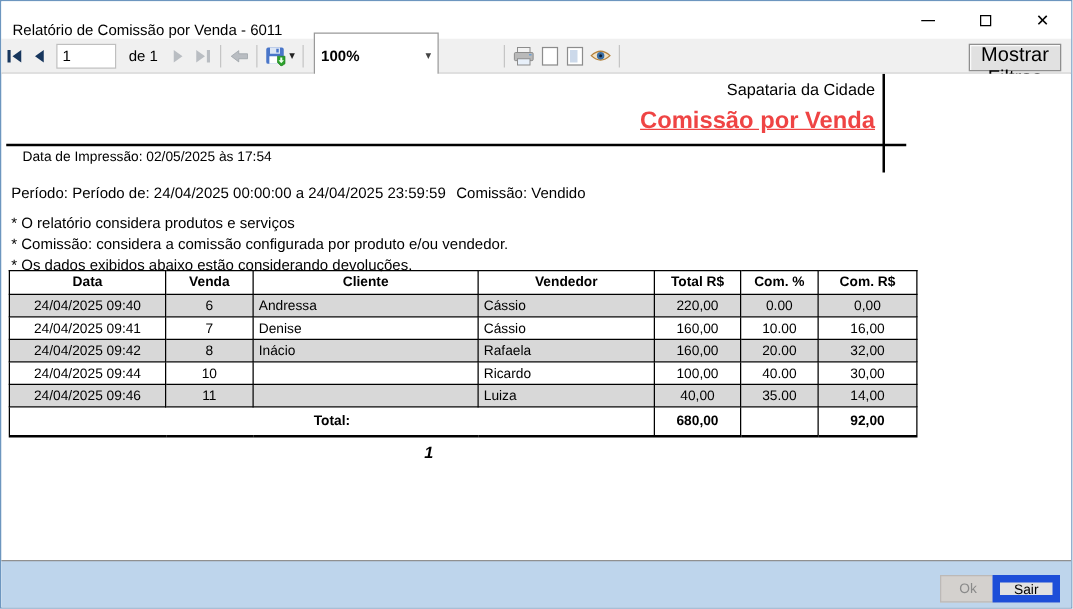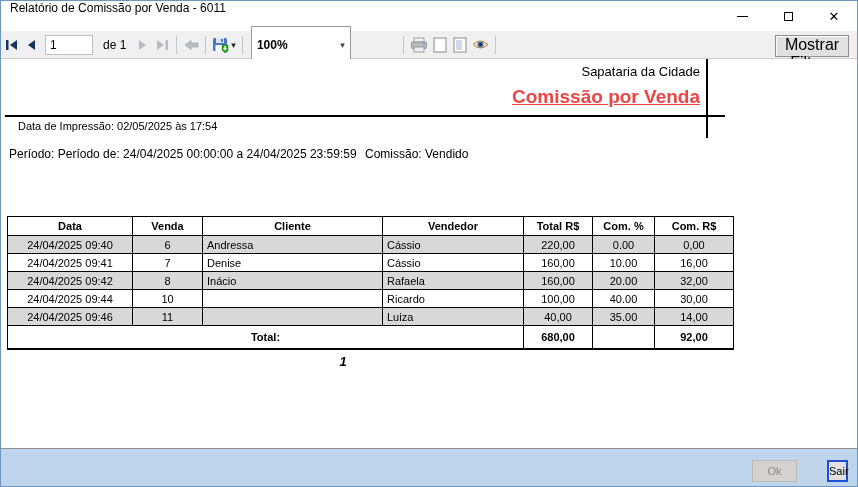--- a/index.html
+++ b/index.html
@@ -1,20 +1,20 @@
 <!DOCTYPE html>
 <html><head>
 <meta charset="utf-8">
 <style>
   * { margin:0; padding:0; box-sizing:border-box; }
   html,body { width:858px; height:487px; background:#e8e8e8; font-family:"Liberation Sans","DejaVu Sans",sans-serif; }
   .window { position:relative; width:858px; height:487px; background:#ffffff; border:1px solid #6d96bf; overflow:hidden; }
 
   
-  .titlebar { position:absolute; top:0; left:0; right:0; height:30px; background:#ffffff; display:flex; align-items:flex-start; }
+  .titlebar { position:absolute; top:0; left:0; right:0; height:30px; background:#ffffff; display:flex; align-items:flex-end; }
   .titlebar .title { font-size:12px; color:#000; padding-left:9px; white-space:nowrap; }
   .win-controls { position:absolute; right:0; top:0; height:30px; display:flex; }
   .win-btn { width:46px; height:30px; display:flex; align-items:center; justify-content:center; cursor:default; }
   .glyph-min { width:11px; height:1px; background:#000; display:block; }
   .glyph-max { width:9px; height:9px; border:1px solid #000; display:block; }
   .glyph-close { font-size:13px; color:#000; line-height:1; }
 
   
   .toolbar { position:absolute; top:30px; left:0; right:0; height:28px; background:#f0f0f0; border-bottom:1px solid #cdcdcd; display:flex; align-items:center; }
   .tb-btn { height:22px; min-width:20px; display:flex; align-items:center; justify-content:center; padding:0 2px; }
@@ -50,21 +50,21 @@
   .td-l { text-align:left; }
   .td-r { text-align:center; }
   .muted-text { color:#8a8a8a; }
   .report-table tr.total-row td { font-weight:bold; height:23px; border-bottom:2px solid #000; background:#fff; }
   .rpt-pagenum { position:absolute; left:5px; top:295px; width:672px; text-align:center; font-size:13px; font-weight:bold; font-style:italic; color:#000; }
 
   
   .bottombar { position:absolute; left:0; right:0; bottom:0; height:38px; background:#bed5ec; border-top:1px solid #909090; }
   .btn { position:absolute; top:11px; height:22px; font-size:11px; font-family:inherit; }
   .btn-ok { right:60px; width:45px; background:#d4d1ce; border:1px solid #bcb9b7; color:#8a8a8a; }
-  .btn-sair { right:9px; width:21px; background:#e1e1e1; border:2px solid #1d4ed8; color:#000; }
+  .btn-sair { right:9px; width:54px; background:#e1e1e1; border:6px solid #1d4ed8; color:#000; }
 </style>
 </head>
 <body>
 
 <div class="window">
 
   <div class="titlebar">
     <span class="title">Relatório de Comissão por Venda - 6011</span>
     <div class="win-controls">
       <div class="win-btn">
@@ -169,20 +169,25 @@
 
     <div class="rpt-period">
       <span class="lbl-bold">Período:</span>
       <span>Período de: 24/04/2025 00:00:00 a 24/04/2025 23:59:59</span>
     </div>
     <div class="rpt-commission">
       <span class="lbl-bold">Comissão:</span>
       <span>Vendido</span>
     </div>
 
+    <div class="rpt-notes">
+      <div>* O relatório considera produtos e serviços</div>
+      <div>* Comissão: considera a comissão configurada por produto e/ou vendedor.</div>
+      <div>* Os dados exibidos abaixo estão considerando devoluções.</div>
+    </div>
 
     <div class="rpt-table-wrap">
       <table class="report-table">
         <colgroup>
           <col style="width:125px">
             <col style="width:70px">
             <col style="width:180px">
             <col style="width:141px">
             <col style="width:69px">
             <col style="width:62px">

